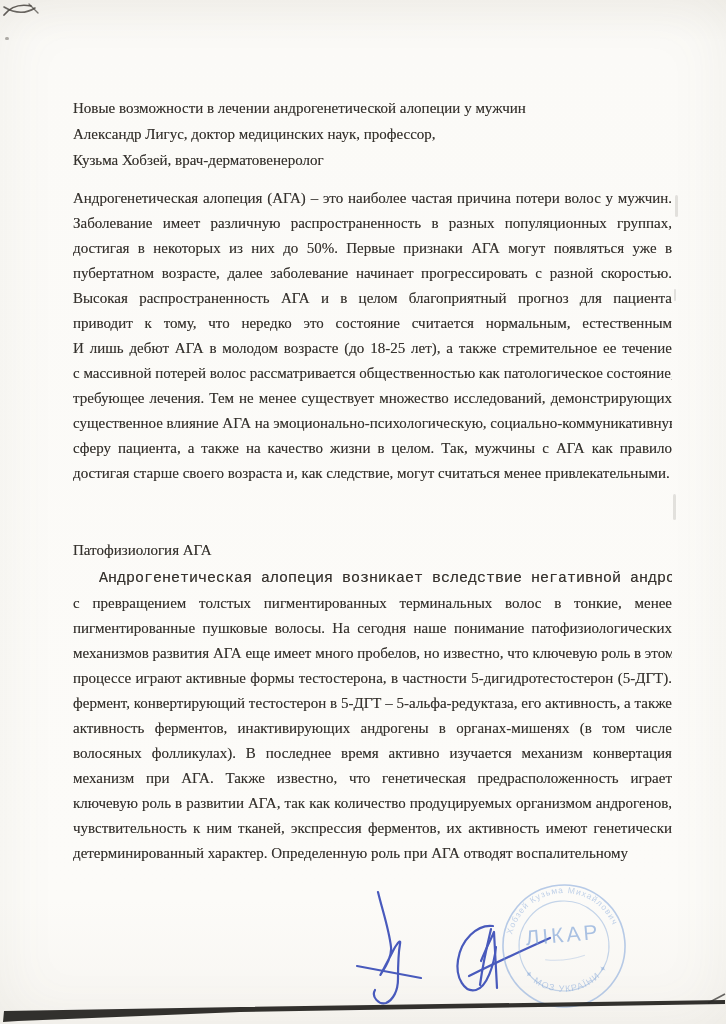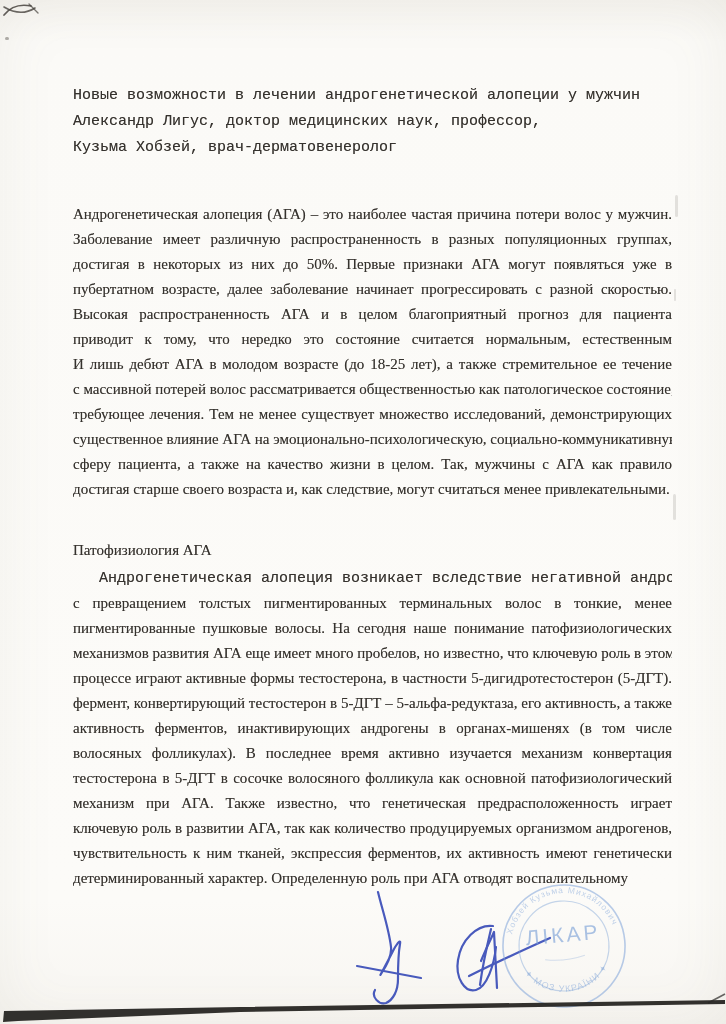--- a/index.html
+++ b/index.html
@@ -11,23 +11,23 @@
     color:#35322e;
     box-shadow:inset 0 0 60px rgba(120,110,95,0.08);
   }
   .textcol { position:absolute; left:73px; width:599px; }
   .line {
     height:25px; line-height:25px; font-size:15px; overflow:hidden;
     white-space:nowrap;
     text-align:justify; text-align-last:justify;
     color:#35322e; text-shadow:0 0 0.5px rgba(75,68,60,0.55);
   }
-  .header-block { top:83px;font-family:Liberation Mono, monospace; }
+  .header-block { top:95px; }
   .header-block .line { height:26px; line-height:26px; text-align:left; text-align-last:left; }
-  .para1 { top:186px;margin-top:16px; }
+  .para1 { top:186px; }
   .para2 { top:566px; }
   .para .line:last-child { text-align-last:left; }
   .para2 .line:first-child { text-indent:26px;font-family:Liberation Mono, monospace; }
   .heading-block { top:538px; }
   .heading-block .line { text-align:right; text-align-last:left; }
   svg.overlay { position:absolute; pointer-events:none; }
   .corner-mark { left:0; top:0; }
   .signatures { left:340px; top:885px; }
   .stamp { left:494px; top:876px; }
   .stamp text { font-family:"Liberation Sans","DejaVu Sans",sans-serif; }
@@ -76,21 +76,20 @@
 
   <div class="textcol para para2">
       <div class="line">Андрогенетическая алопеция возникает вследствие негативной андрогенной</div>
       <div class="line">с превращением толстых пигментированных терминальных волос в тонкие, менее</div>
       <div class="line">пигментированные пушковые волосы. На сегодня наше понимание патофизиологических</div>
       <div class="line">механизмов развития АГА еще имеет много пробелов, но известно, что ключевую роль в этом</div>
       <div class="line">процессе играют активные формы тестостерона, в частности 5-дигидротестостерон (5-ДГТ).</div>
       <div class="line">фермент, конвертирующий тестостерон в 5-ДГТ – 5-альфа-редуктаза, его активность, а также</div>
       <div class="line">активность ферментов, инактивирующих андрогены в органах-мишенях (в том числе</div>
       <div class="line">волосяных фолликулах). В последнее время активно изучается механизм конвертация</div>
-      <div class="line">тестостерона в 5-ДГТ в сосочке волосяного фолликула как основной патофизиологический</div>
       <div class="line">механизм при АГА. Также известно, что генетическая предрасположенность играет</div>
       <div class="line">ключевую роль в развитии АГА, так как количество продуцируемых организмом андрогенов,</div>
       <div class="line">чувствительность к ним тканей, экспрессия ферментов, их активность имеют генетически</div>
       <div class="line">детерминированный характер. Определенную роль при АГА  отводят воспалительному</div>
     </div>
 
   <svg class="overlay signatures" width="230" height="135" viewBox="0 0 230 135">
     <g fill="none" stroke-width="2.2" stroke-linecap="round" stroke-linejoin="round" opacity="0.92">
       <path d="M38,7 C42,24 49,44 51,62 C52,71 45,83 41,89 C38,94 47,78 54,64 C58,57 61,54 60,59 C58,70 58,82 58,94 C58,106 53,115 46,118 C39,120 31,112 35,105" stroke="#3a4db8"></path>
       <path d="M17,81 C38,85 60,89 81,93" stroke="#3a4db8"></path>

